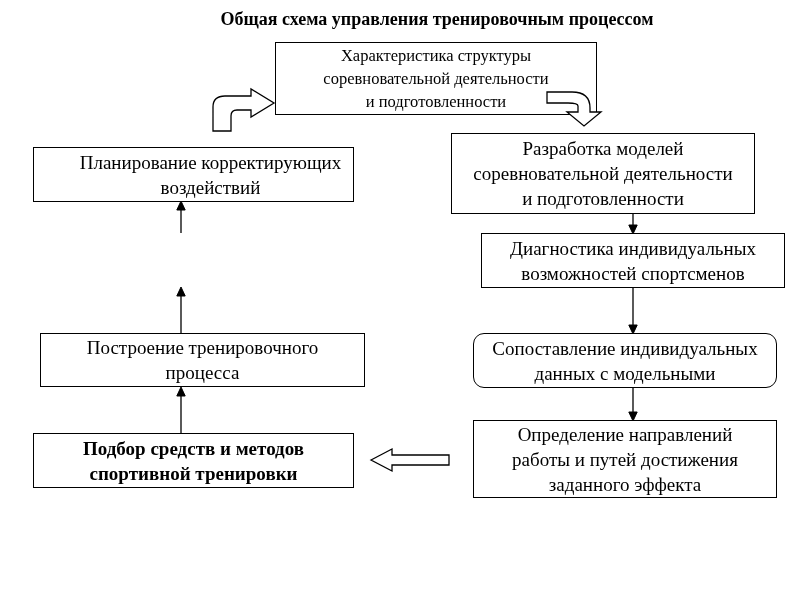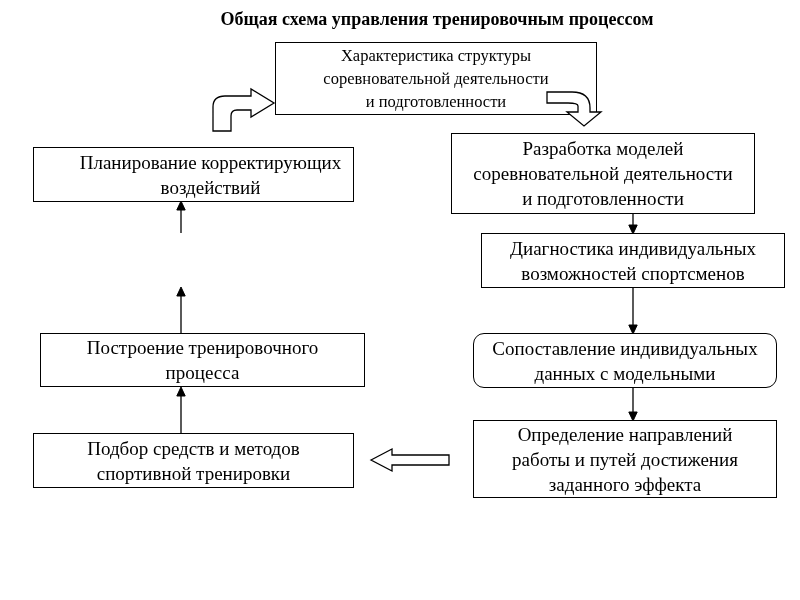--- a/index.html
+++ b/index.html
@@ -38,21 +38,21 @@
     text-align: center;
     font-size: 19px;
     line-height: 25px;
     white-space: pre-line;
     overflow: hidden;
   }
   .box-top   { left:275px; top:42px;  width:322px; height:73px; font-size:16.5px; line-height:23px; }
   .box-l1    { left:33px;  top:147px; width:321px; height:55px;padding-left:34px; }
   .box-l2    { left:28px;  top:233px; width:326px; height:55px; }
   .box-l3    { left:28px;  top:333px; width:325px; height:54px;margin-left:12px; }
-  .box-l4    { left:33px;  top:433px; width:321px; height:55px; }
+  .box-l4    { left:33px;  top:433px; width:321px; height:55px;font-weight:bold; }
   .box-r1    { left:451px; top:133px; width:304px; height:81px; }
   .box-r2    { left:473px; top:233px; width:304px; height:55px;margin-left:8px; }
   .box-r3    { left:473px; top:333px; width:304px; height:55px;border-radius:11px; }
   .box-r4    { left:473px; top:420px; width:304px; height:78px; }
   #arrows {
     position: absolute;
     left: 0; top: 0;
     width: 800px;
     height: 600px;
     pointer-events: none;

